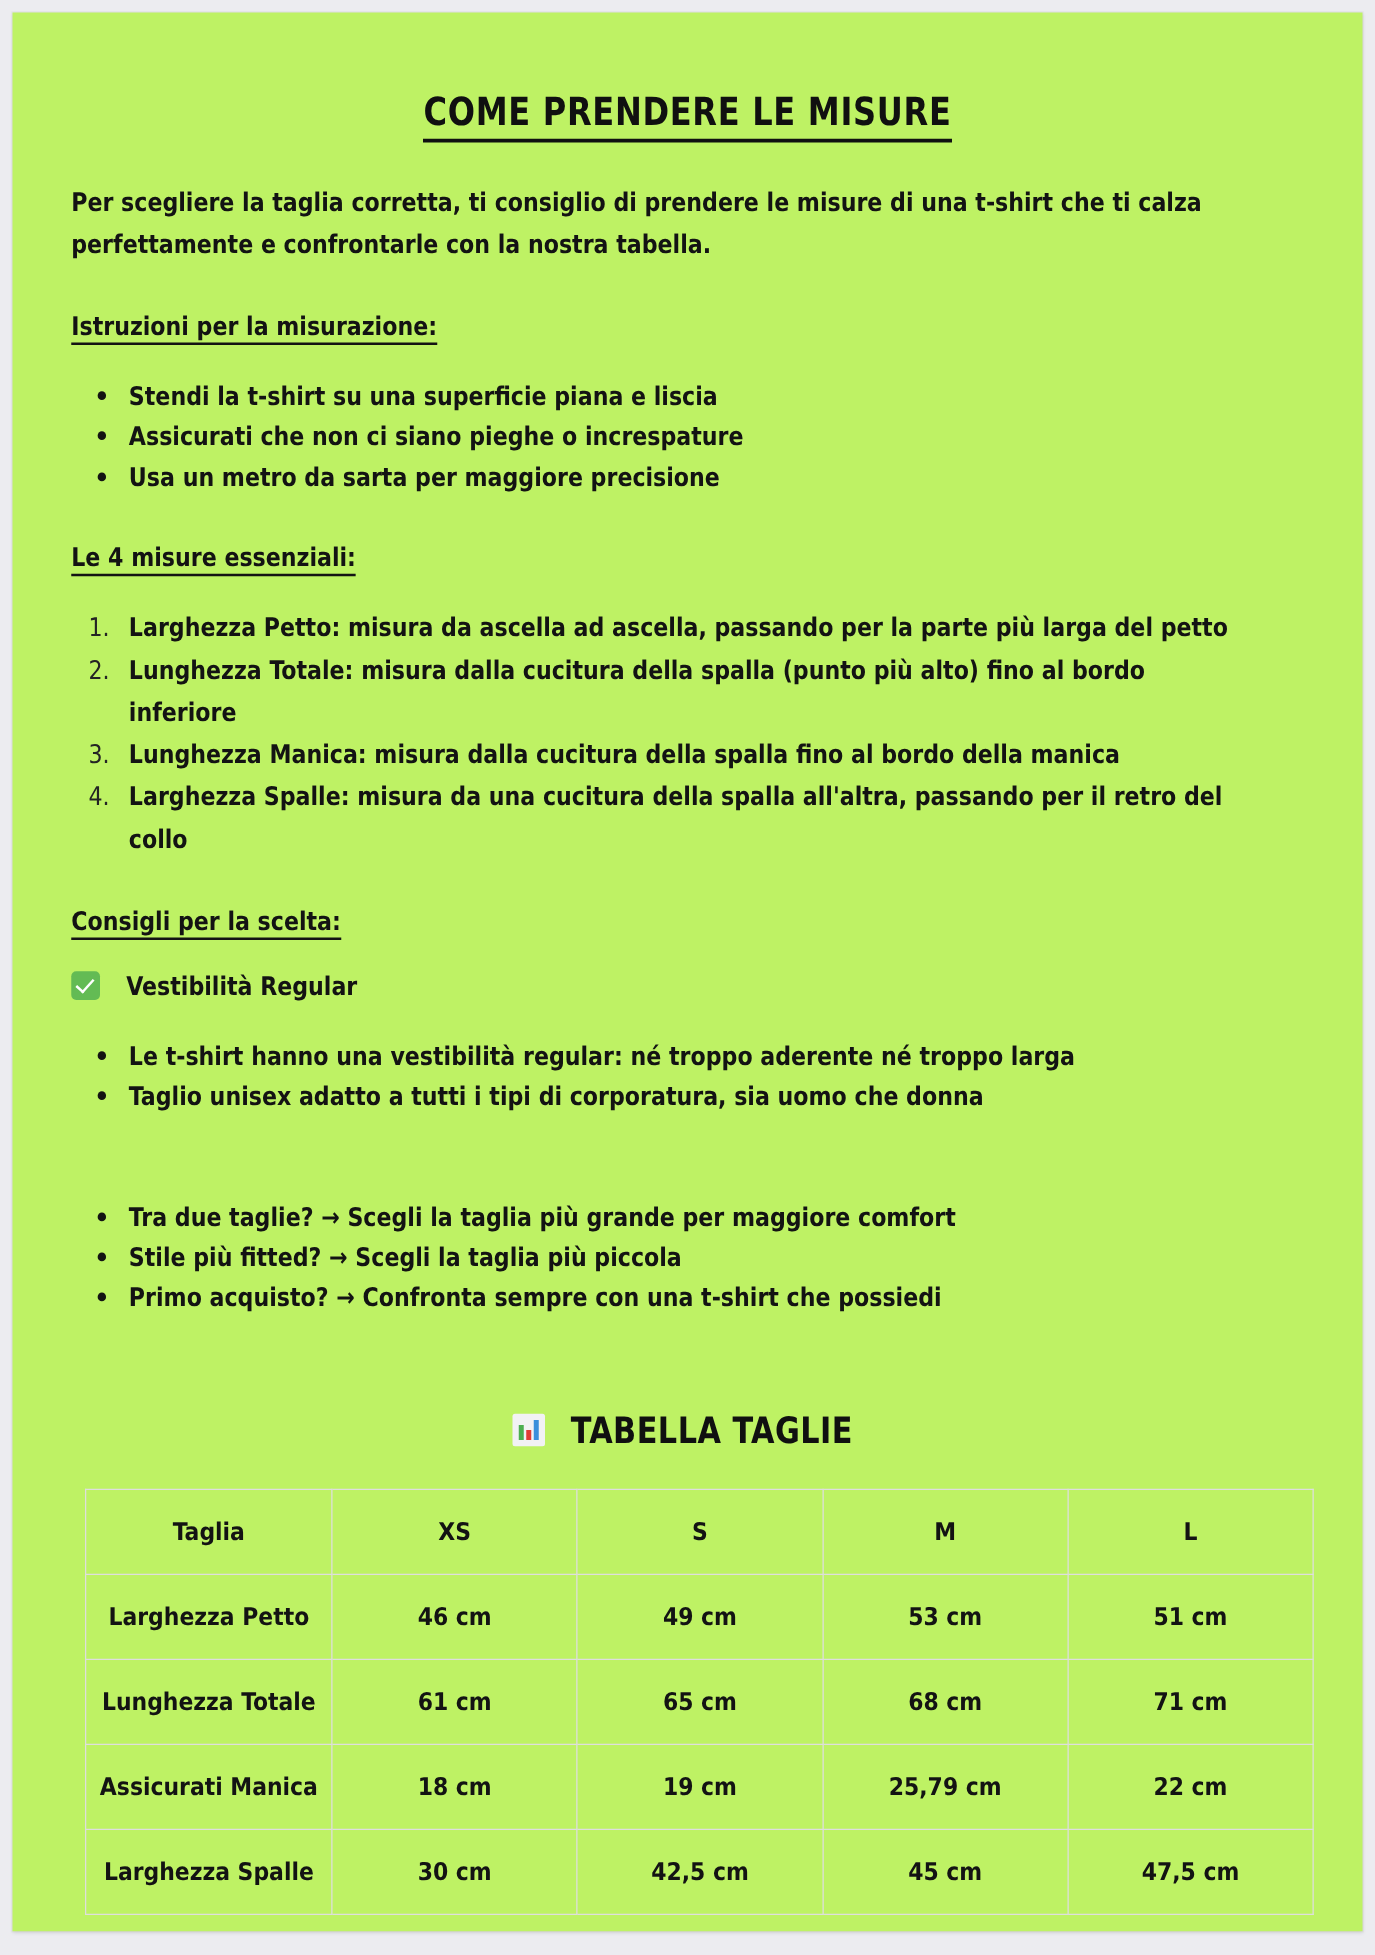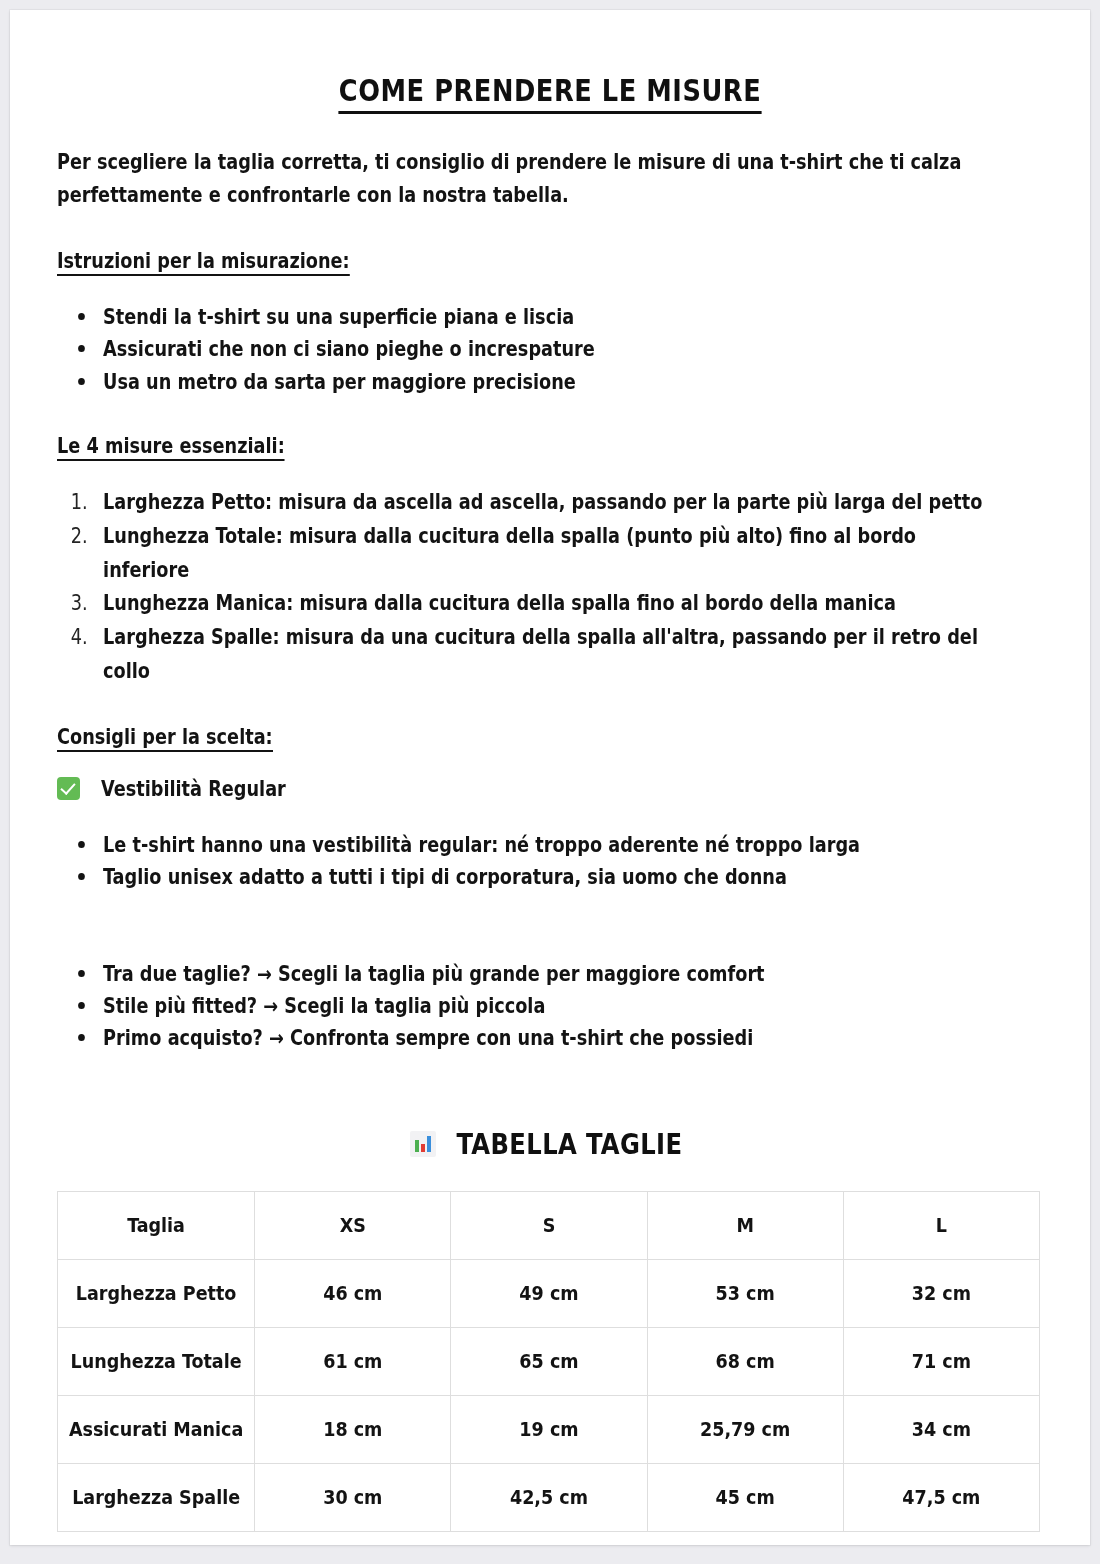--- a/index.html
+++ b/index.html
@@ -12,21 +12,21 @@
     background: #ececf0;
     font-family: "DejaVu Sans Condensed", "Liberation Sans Narrow", "Liberation Sans", sans-serif;
     -webkit-font-smoothing: antialiased;
   }
   .page-sheet {
     position: absolute;
     left: 10px;
     top: 10px;
     width: 1080px;
     height: 1535px;
-    background: #ffffff;
+    background: #bef264;
     box-shadow: 0 1px 3px rgba(0,0,0,0.10), 0 0 0 1px rgba(0,0,0,0.03);
     overflow: hidden;
   }
   .content {
     position: absolute;
     left: 47px;
     top: 0;
     width: 986px;
     height: 100%;
   }
@@ -242,20 +242,21 @@
     color: #101010;
     letter-spacing: 0.4px;
   }
   .table-title .txt { transform: scaleX(0.93); }
 
   
   table.size-table {
     border-collapse: collapse;
     width: 983px;
     margin-top: 30px;
+    margin-left: 11px;
     table-layout: fixed;
   }
   table.size-table th,
   table.size-table td {
     border: 1px solid #dedede;
     height: 67px;
     text-align: center;
     vertical-align: middle;
     font-size: 19.5px;
     font-weight: 700;
@@ -401,35 +402,35 @@
           <th>M</th>
           <th>L</th>
         </tr>
       </thead>
       <tbody>
         <tr>
           <td class="rowhead">Larghezza Petto</td>
           <td>46 cm</td>
           <td>49 cm</td>
           <td>53 cm</td>
-          <td>32 cm</td>
+          <td>51 cm</td>
         </tr>
         <tr>
           <td class="rowhead">Lunghezza Totale</td>
           <td>61 cm</td>
           <td>65 cm</td>
           <td>68 cm</td>
           <td>71 cm</td>
         </tr>
         <tr>
           <td class="rowhead">Assicurati Manica</td>
           <td>18 cm</td>
           <td>19 cm</td>
           <td>25,79 cm</td>
-          <td>34 cm</td>
+          <td>22 cm</td>
         </tr>
         <tr>
           <td class="rowhead">Larghezza Spalle</td>
           <td>30 cm</td>
           <td>42,5 cm</td>
           <td>45 cm</td>
           <td>47,5 cm</td>
         </tr>
       </tbody>
     </table>

